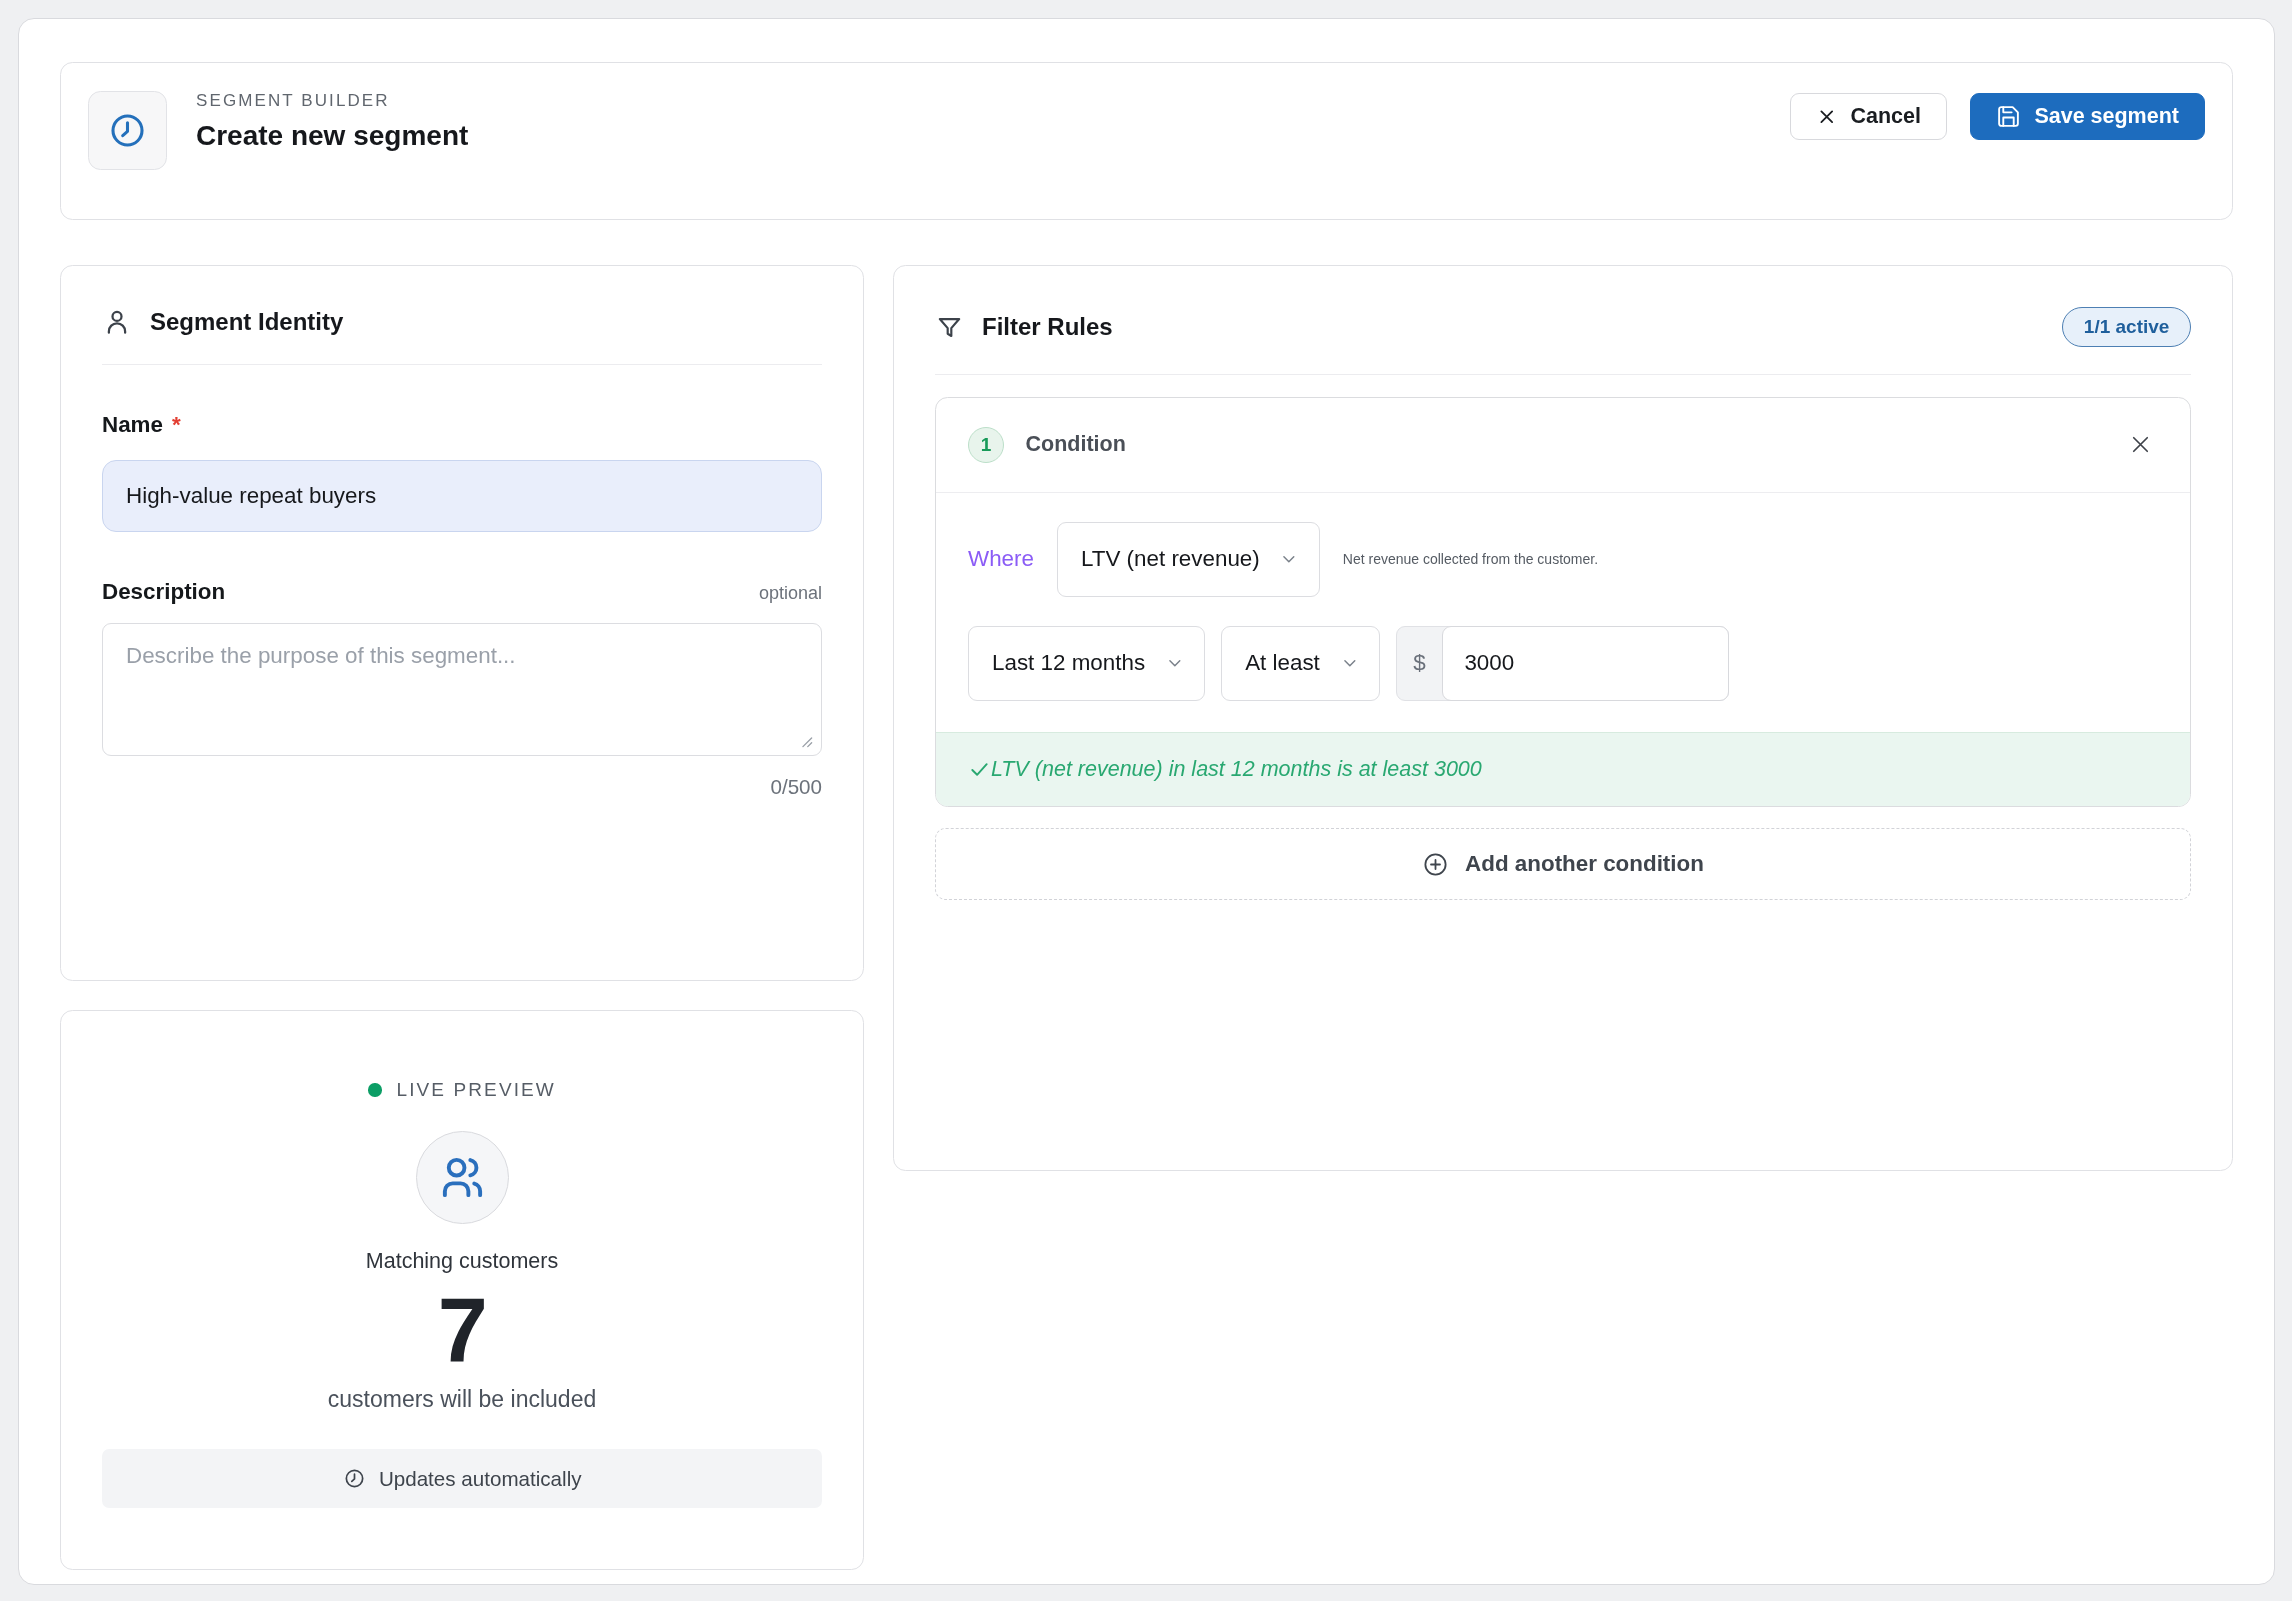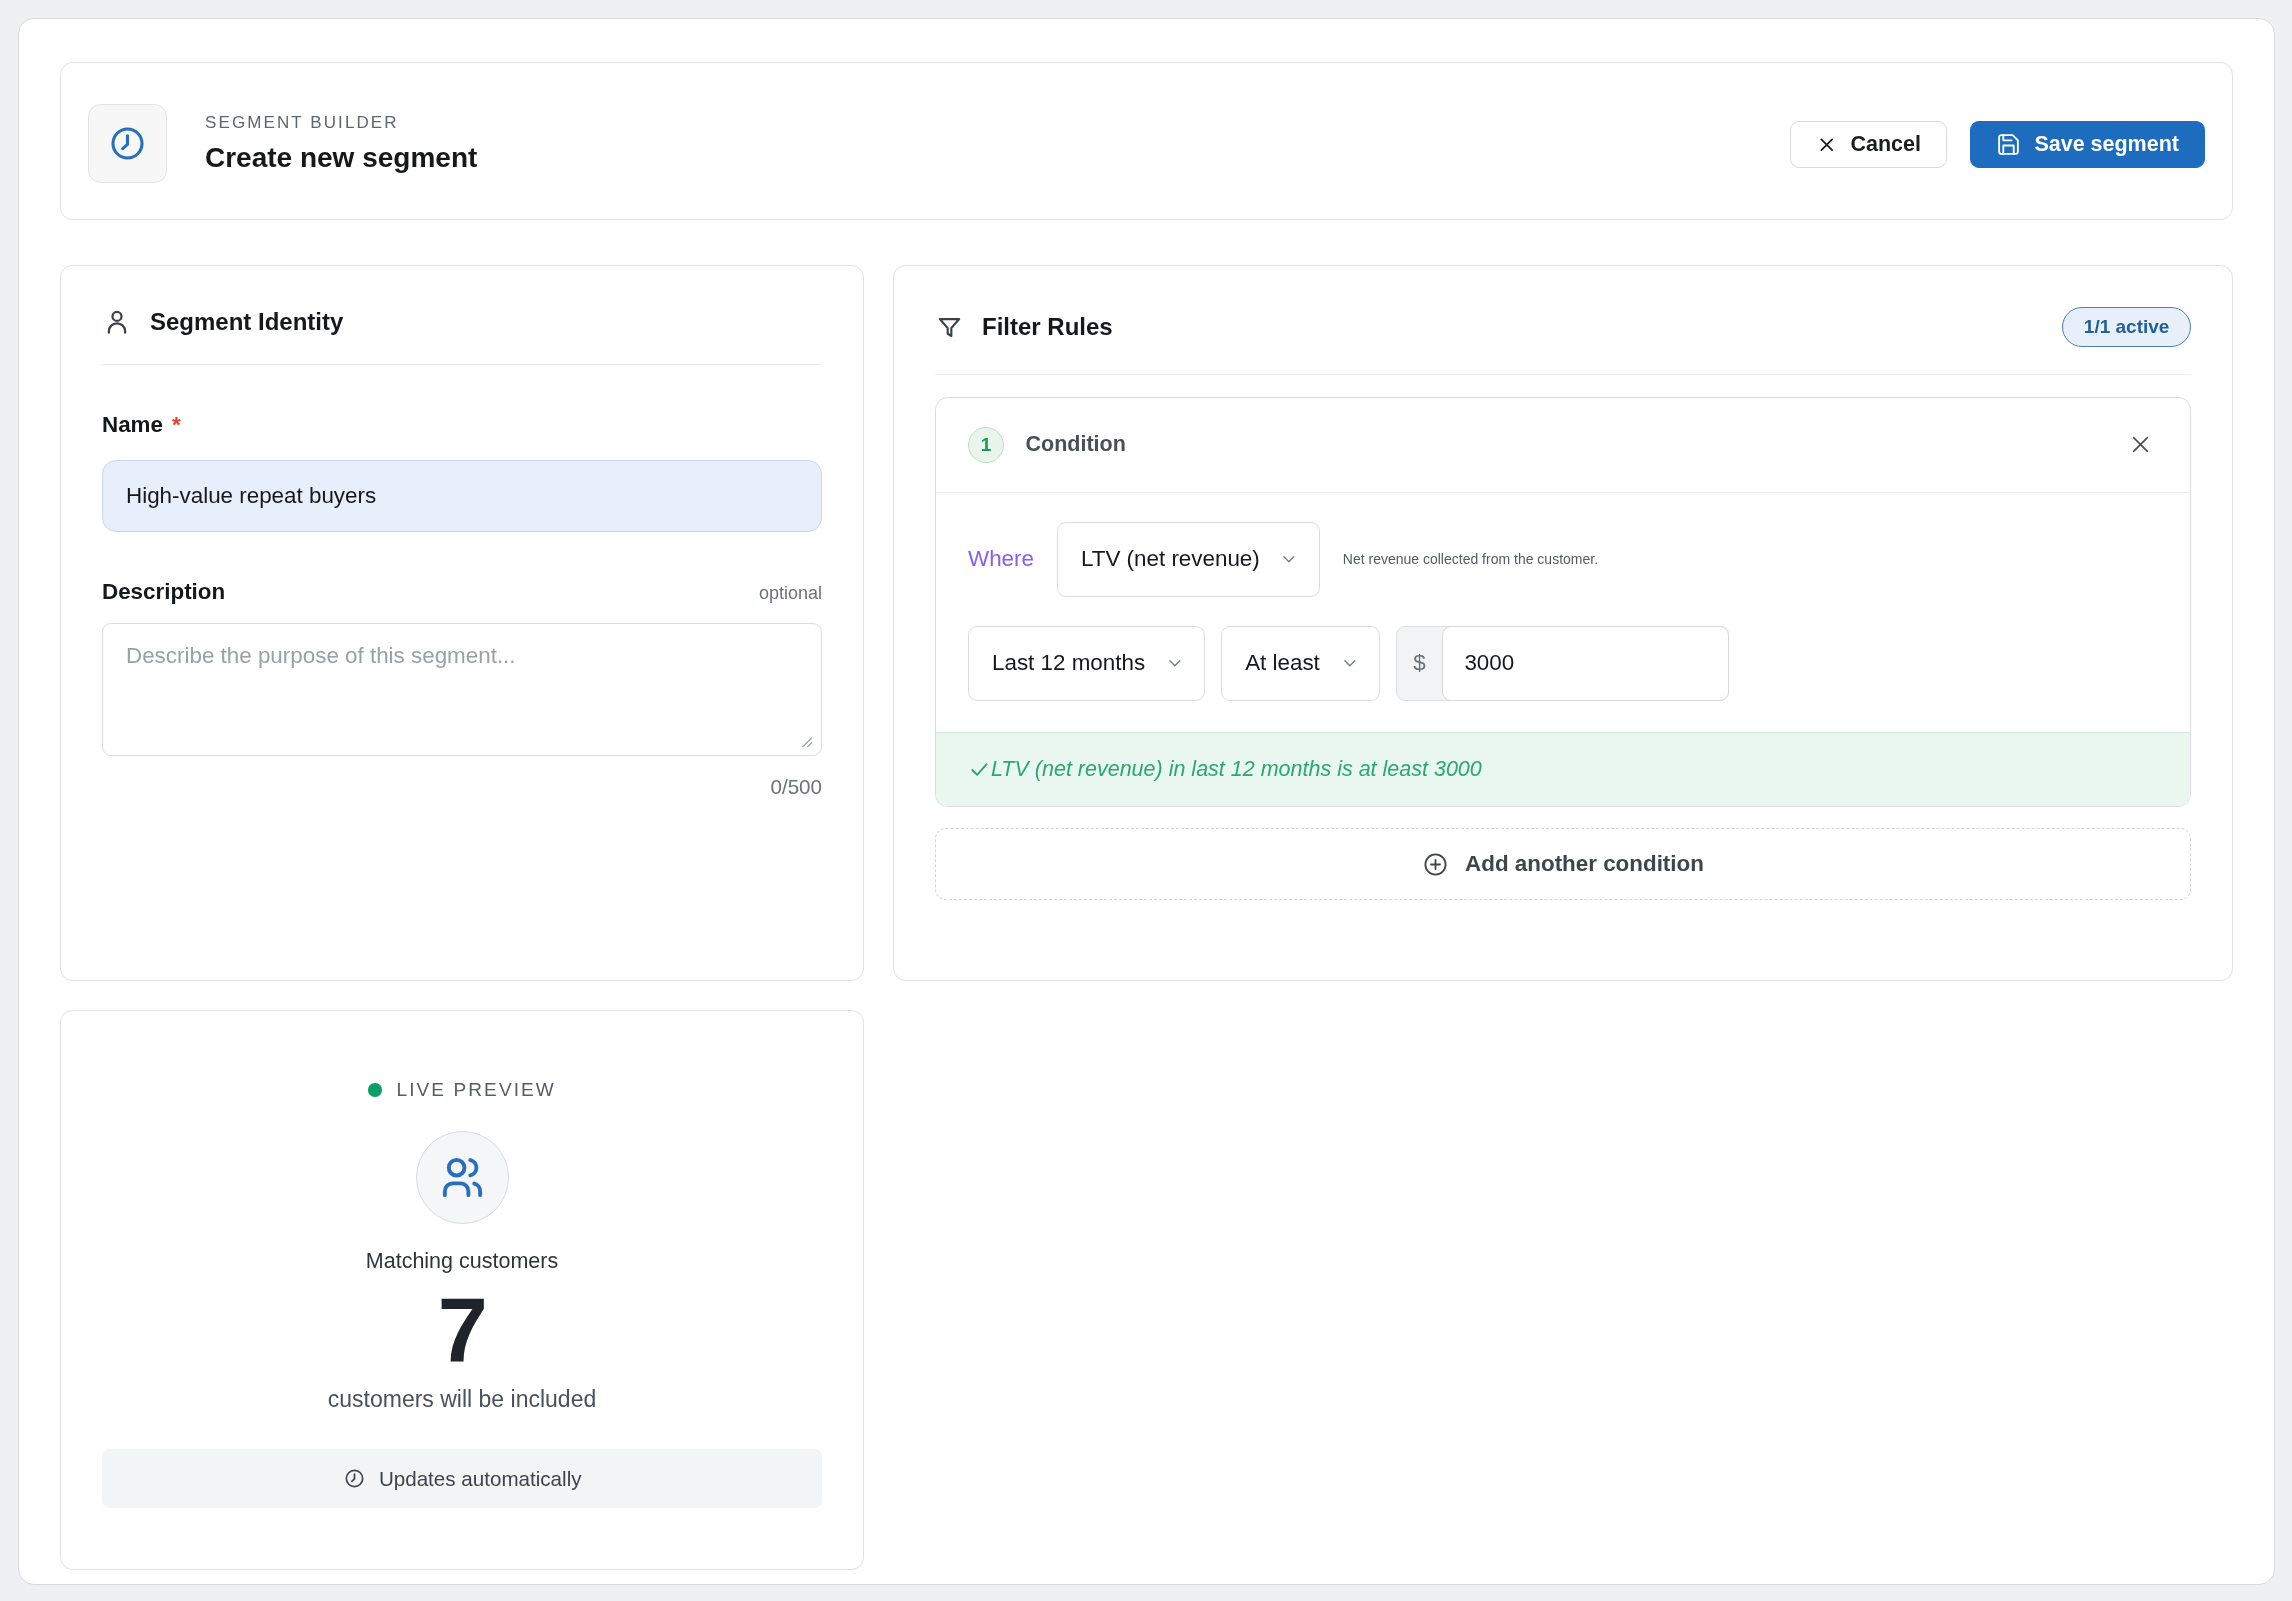--- a/index.html
+++ b/index.html
@@ -5,39 +5,39 @@
   * { margin:0; padding:0; box-sizing:border-box; }
   html,body { width:2293px; height:1601px; overflow:hidden; }
   body { font-family:"Liberation Sans", sans-serif; background:#eff0f2; color:#191c20; position:relative; }
   svg { display:block; }
 
   .app { position:absolute; left:18px; top:18px; width:2257px; height:1567px; background:#fff;
          border:0.9px solid #d9dade; border-radius:16px; padding:43px 41px 18px; }
 
   
   .header-card { border:0.9px solid #e0e1e5; border-radius:12.5px; height:158px; padding:23px 27px;
-                 display:flex; gap:38px; align-items:center; background:#fff; }
+                 display:flex; gap:29px; align-items:flex-start; background:#fff; }
   .icon-box { width:79px; height:79px; border:0.9px solid #e2e3e7; background:#f7f7f8; border-radius:12.5px;
               display:flex; align-items:center; justify-content:center; margin-top:5.4px; color:#2470bb; }
   .header-text { padding-top:5.4px; }
   .eyebrow { font-size:17px; letter-spacing:2.1px; color:#60666e; font-weight:500; }
   .page-title { font-size:28px; font-weight:700; color:#16181c; margin-top:9px; }
   .subtitle { font-size:21.5px; color:#4a5058; margin-top:9.9px; }
   .header-actions { margin-left:auto; display:flex; gap:23px; margin-top:7.2px; }
   .btn { height:47px; border-radius:9px; display:inline-flex; align-items:center; gap:13.4px;
          font-size:21.5px; font-weight:600; padding:0 25px; cursor:pointer; font-family:inherit; }
   .btn-secondary { background:#fff; border:0.9px solid #d8d9dd; color:#1a1d21; }
   .btn-primary { background:#1d6cbe; border:0.9px solid #1d6cbe; color:#fff; }
 
   
   .main-grid { display:grid; grid-template-columns:804px 1fr; grid-template-rows:716px 560px;
                gap:29px; margin-top:45px; }
   .card { border:0.9px solid #e0e1e5; border-radius:12.5px; background:#fff; }
   .identity-card { grid-column:1; grid-row:1; padding:41px; }
-  .filter-card   { grid-column:2; grid-row:1 / span 2; height:716px; padding:41px; align-self:start; }
+  .filter-card   { grid-column:2; grid-row:1 / span 2; height:906px; padding:41px; align-self:start; }
   .preview-card  { grid-column:1; grid-row:2; padding:41px; text-align:center; }
 
   .card-header { display:flex; align-items:center; gap:18px; padding-bottom:27px; border-bottom:0.9px solid #ececef; color:#3c424a; }
   .card-header h2 { font-size:24px; font-weight:700; color:#16181c; }
 
   
   .field-label { display:flex; align-items:baseline; font-size:22.4px; font-weight:700; color:#15181b; margin-top:47px; }
   .req { color:#e23e32; margin-left:9px; font-size:22.4px; }
   .optional { margin-left:auto; font-weight:400; color:#6c727b; font-size:18px; }
   .name-input { display:block; margin-top:21.5px; width:100%; height:72px; background:#e9eefb;

